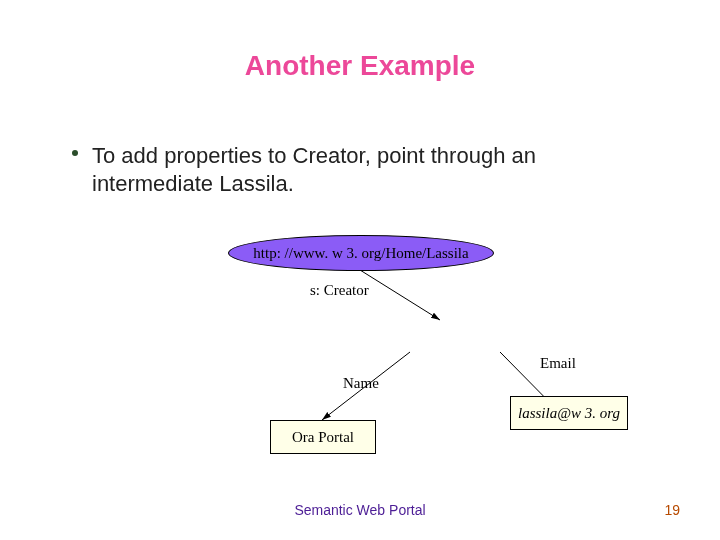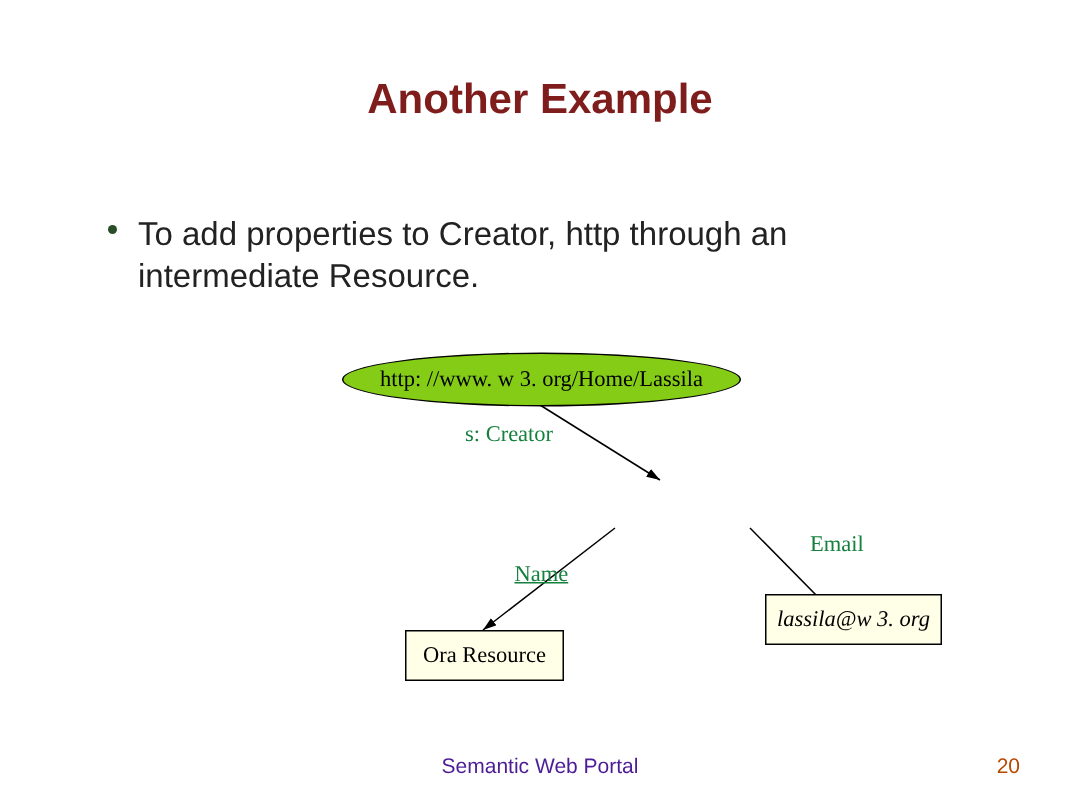--- a/index.html
+++ b/index.html
@@ -17,21 +17,21 @@
     height: 540px;
     position: relative;
   }
   .title {
     position: absolute;
     top: 50px;
     width: 100%;
     text-align: center;
     font-size: 28px;
     font-weight: bold;
-    color: #7f1d1d;
+    color: #ec4899;
   }
   .bullet {
     position: absolute;
     top: 142px;
     left: 72px;
     right: 72px;
     font-size: 22px;
     color: #222;
     line-height: 1.25;
   }
@@ -52,21 +52,21 @@
     position: absolute;
     left: 0;
     top: 0;
     width: 720px;
     height: 540px;
   }
   .ellipse {
     position: absolute;
     border: 1px solid #000;
     border-radius: 50%;
-    background: #84cc16;
+    background: #8b5cf6;
     display: flex;
     align-items: center;
     justify-content: center;
     font-family: "Times New Roman", Times, serif;
     font-size: 15px;
     color: #000;
     text-align: center;
     white-space: nowrap;
   }
   .rect {
@@ -79,21 +79,21 @@
     font-family: "Times New Roman", Times, serif;
     font-size: 15px;
     color: #000;
     text-align: center;
     white-space: nowrap;
   }
   .edge-label {
     position: absolute;
     font-family: "Times New Roman", Times, serif;
     font-size: 15px;
-    color: #15803d;
+    color: #000000;
     background: transparent;
   }
   .footer {
     position: absolute;
     bottom: 22px;
     width: 100%;
     text-align: center;
     font-size: 14px;
     color: #4c1d95;
   }
@@ -107,21 +107,21 @@
 </style>
 </head>
 <body>
 
 <div class="slide">
 
   <div class="title">Another Example</div>
 
   <div class="bullet">
     <span class="dot"></span>
-    <span class="text">To add properties to Creator, http through an intermediate Resource.</span>
+    <span class="text">To add properties to Creator, point through an intermediate Lassila.</span>
   </div>
 
   <svg class="diagram">
     <defs>
       <marker id="arrow" markerWidth="10" markerHeight="10" refX="9" refY="3" orient="auto" markerUnits="strokeWidth">
         <path d="M0,0 L9,3 L0,6 Z" fill="#000"></path>
       </marker>
     </defs>
 
     <line x1="360" y1="270" x2="440" y2="320" stroke="#000" stroke-width="1" marker-end="url(#arrow)"></line>
@@ -129,25 +129,25 @@
     <line x1="410" y1="352" x2="322" y2="420" stroke="#000" stroke-width="1" marker-end="url(#arrow)"></line>
 
     <line x1="500" y1="352" x2="567" y2="420" stroke="#000" stroke-width="1" marker-end="url(#arrow)"></line>
   </svg>
 
   <div class="ellipse" style="left:228px; top:235px; width:264px; height:34px;">http: //www. w 3. org/Home/Lassila</div>
 
   <div class="edge-label" style="left:310px; top:282px;">s: Creator</div>
 
 
-  <div class="edge-label" style="left:343px; top:375px;text-decoration:underline;">Name</div>
+  <div class="edge-label" style="left:343px; top:375px;">Name</div>
 
   <div class="edge-label" style="left:540px; top:355px;">Email</div>
 
-  <div class="rect" style="left:270px; top:420px; width:104px; height:32px;">Ora Resource</div>
+  <div class="rect" style="left:270px; top:420px; width:104px; height:32px;">Ora Portal</div>
 
   <div class="rect" style="left:510px; top:396px; width:116px; height:32px;font-style:italic;">lassila@w 3. org</div>
 
   <div class="footer">Semantic Web Portal</div>
 
-  <div class="page-num">20</div>
+  <div class="page-num">19</div>
 
 </div>
 
 </body></html>

